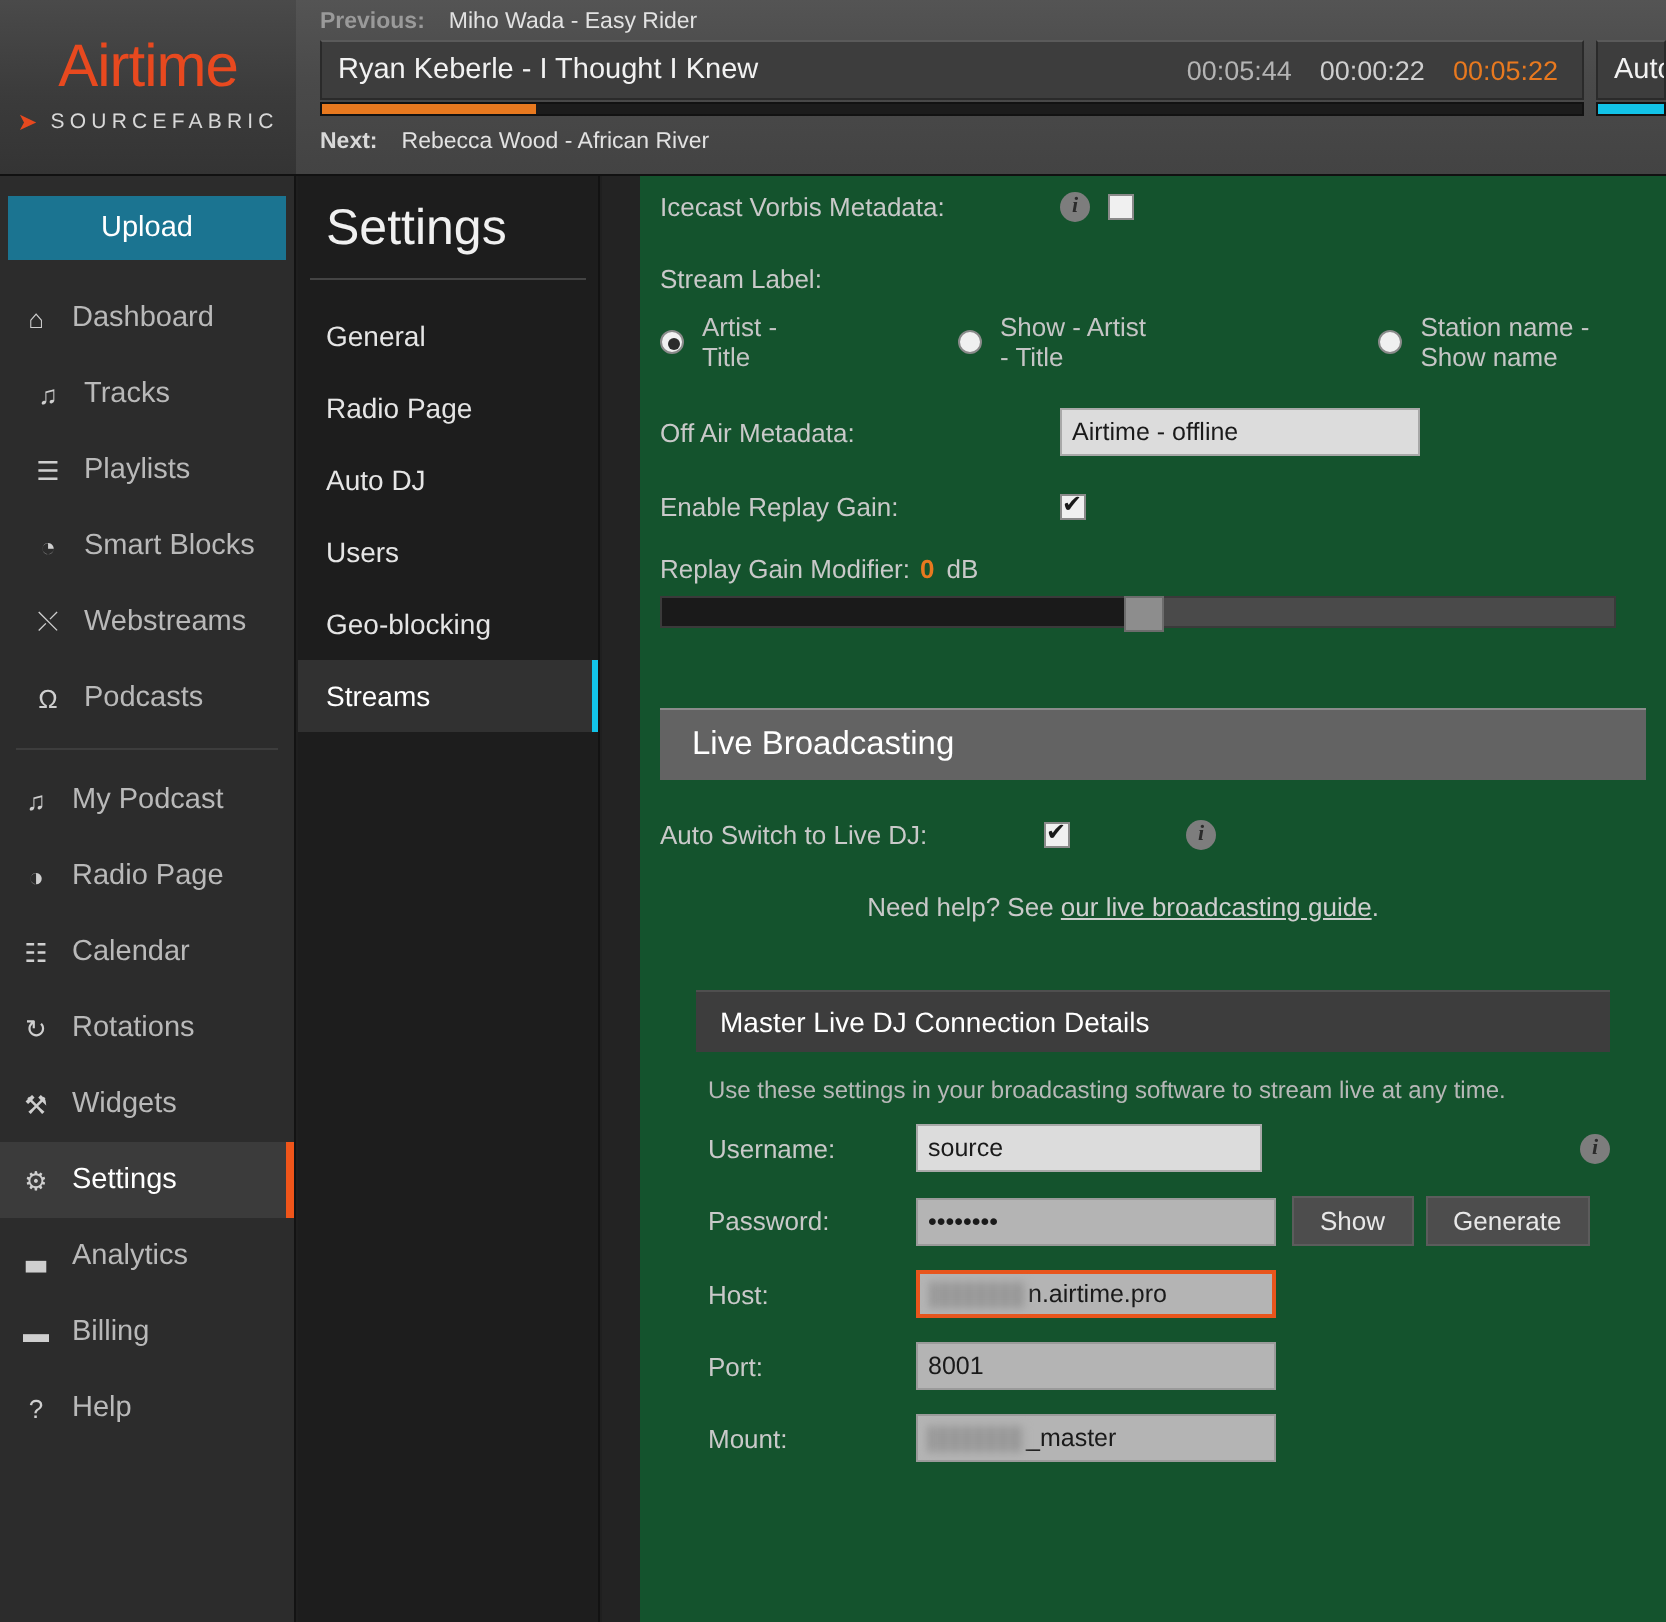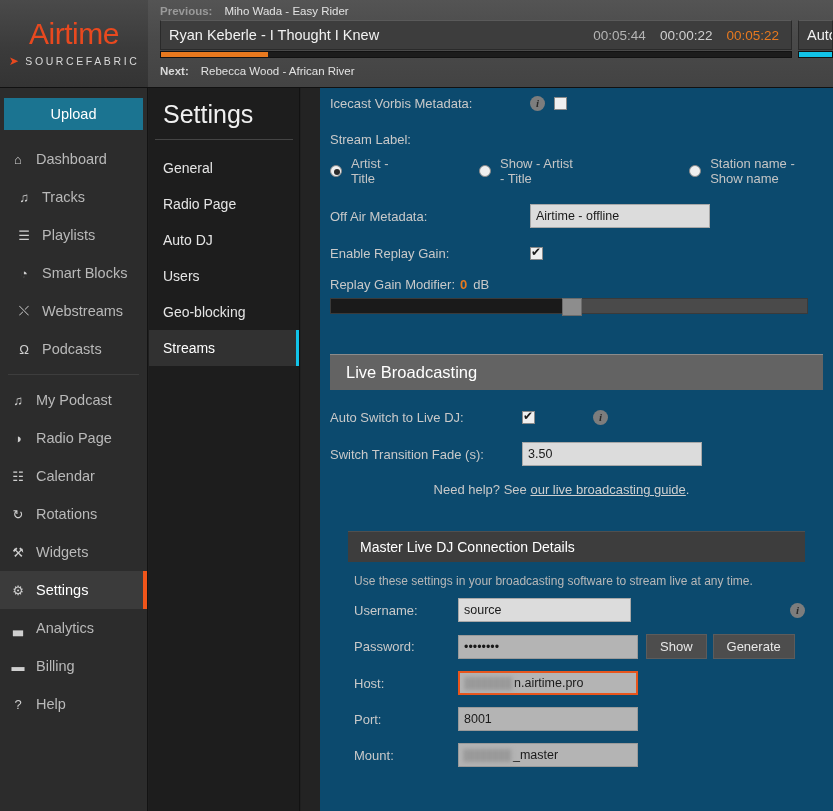--- a/index.html
+++ b/index.html
@@ -131,21 +131,21 @@
     background:#12c3e8;
   }
 
   
   .main {
     position: absolute; left: 301px; top: 88px; right: 0; bottom: 0;
     background: #232323; overflow: hidden;
   }
   .content-pane {
     position: absolute; left: 19px; top: 0; right: 0; bottom: 0;
-    background: #0c4a6e;
+    background: #14532d;
   }
 
   .row {
     display: flex; align-items: center;
     padding: 0 10px; min-height: 26px;
   }
   .lbl {
     color: #c9c9c9; font-size: 13px; flex: 0 0 200px;
   }
   .info-icon {
@@ -424,24 +424,20 @@
         <div class="panel-head">Live Broadcasting</div>
         <div class="panel-body">
 
           <div class="row" style="padding:0;">
             <span class="lbl" style="flex:0 0 192px;">Auto Switch to Live DJ:</span>
             <span class="cb on" id="cb-autoswitch"></span>
             <span style="width:58px"></span>
             <span class="info-icon">i</span>
           </div>
 
-          <div class="row" style="padding:12px 0 0 0;">
-            <span class="lbl" style="flex:0 0 192px;">Switch Transition Fade (s):</span>
-            <input class="txt-input" style="width: 180px;" id="fade-input" value="3.50">
-          </div>
 
           <div class="helpline" style="padding-right:30px;">
             <span>Need help? See </span><a>our live broadcasting guide</a><span>.</span>
           </div>
 
           <div class="subpanel" style="margin-top:34px;">
             <div class="panel-head sm">Master Live DJ Connection Details</div>
             <div class="subnote">Use these settings in your broadcasting software to stream live at any time.</div>
 
             <div class="fieldrow">

